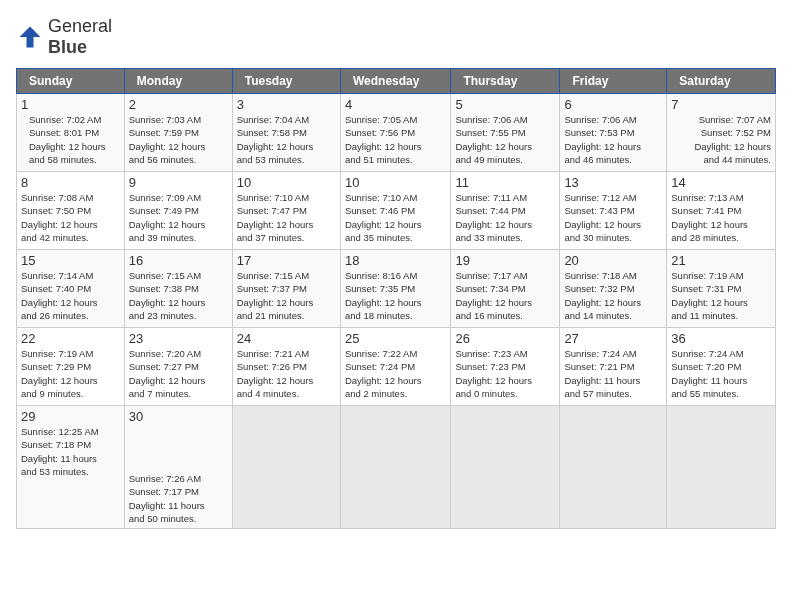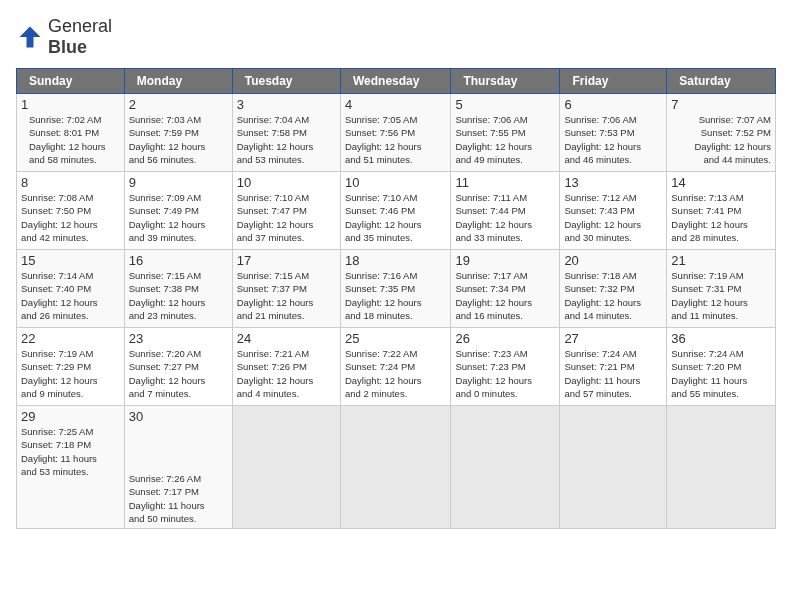--- a/index.html
+++ b/index.html
@@ -219,21 +219,21 @@
         </td>
         <td>
           <span class="day-num">17</span>
           <div class="day-detail" style="white-space: pre-line;">Sunrise: 7:15 AM
 Sunset: 7:37 PM
 Daylight: 12 hours
 and 21 minutes.</div>
         </td>
         <td>
           <span class="day-num">18</span>
-          <div class="day-detail" style="white-space: pre-line;">Sunrise: 7:16 AM
+          <div class="day-detail" style="white-space: pre-line;">Sunrise: 8:16 AM
 Sunset: 7:35 PM
 Daylight: 12 hours
 and 18 minutes.</div>
         </td>
         <td>
           <span class="day-num">19</span>
           <div class="day-detail" style="white-space: pre-line;">Sunrise: 7:17 AM
 Sunset: 7:34 PM
 Daylight: 12 hours
 and 16 minutes.</div>
@@ -300,21 +300,21 @@
           <span class="day-num">36</span>
           <div class="day-detail" style="white-space: pre-line;">Sunrise: 7:24 AM
 Sunset: 7:20 PM
 Daylight: 11 hours
 and 55 minutes.</div>
         </td>
       </tr>
       <tr>
         <td>
           <span class="day-num">29</span>
-          <div class="day-detail" style="white-space: pre-line;">Sunrise: 7:25 AM
+          <div class="day-detail" style="white-space: pre-line;">Sunrise: 12:25 AM
 Sunset: 7:18 PM
 Daylight: 11 hours
 and 53 minutes.</div>
         </td>
         <td>
           <span class="day-num">30</span>
           <div class="day-detail" style="white-space: pre-line; margin-top: 48px;">Sunrise: 7:26 AM
 Sunset: 7:17 PM
 Daylight: 11 hours
 and 50 minutes.</div>

